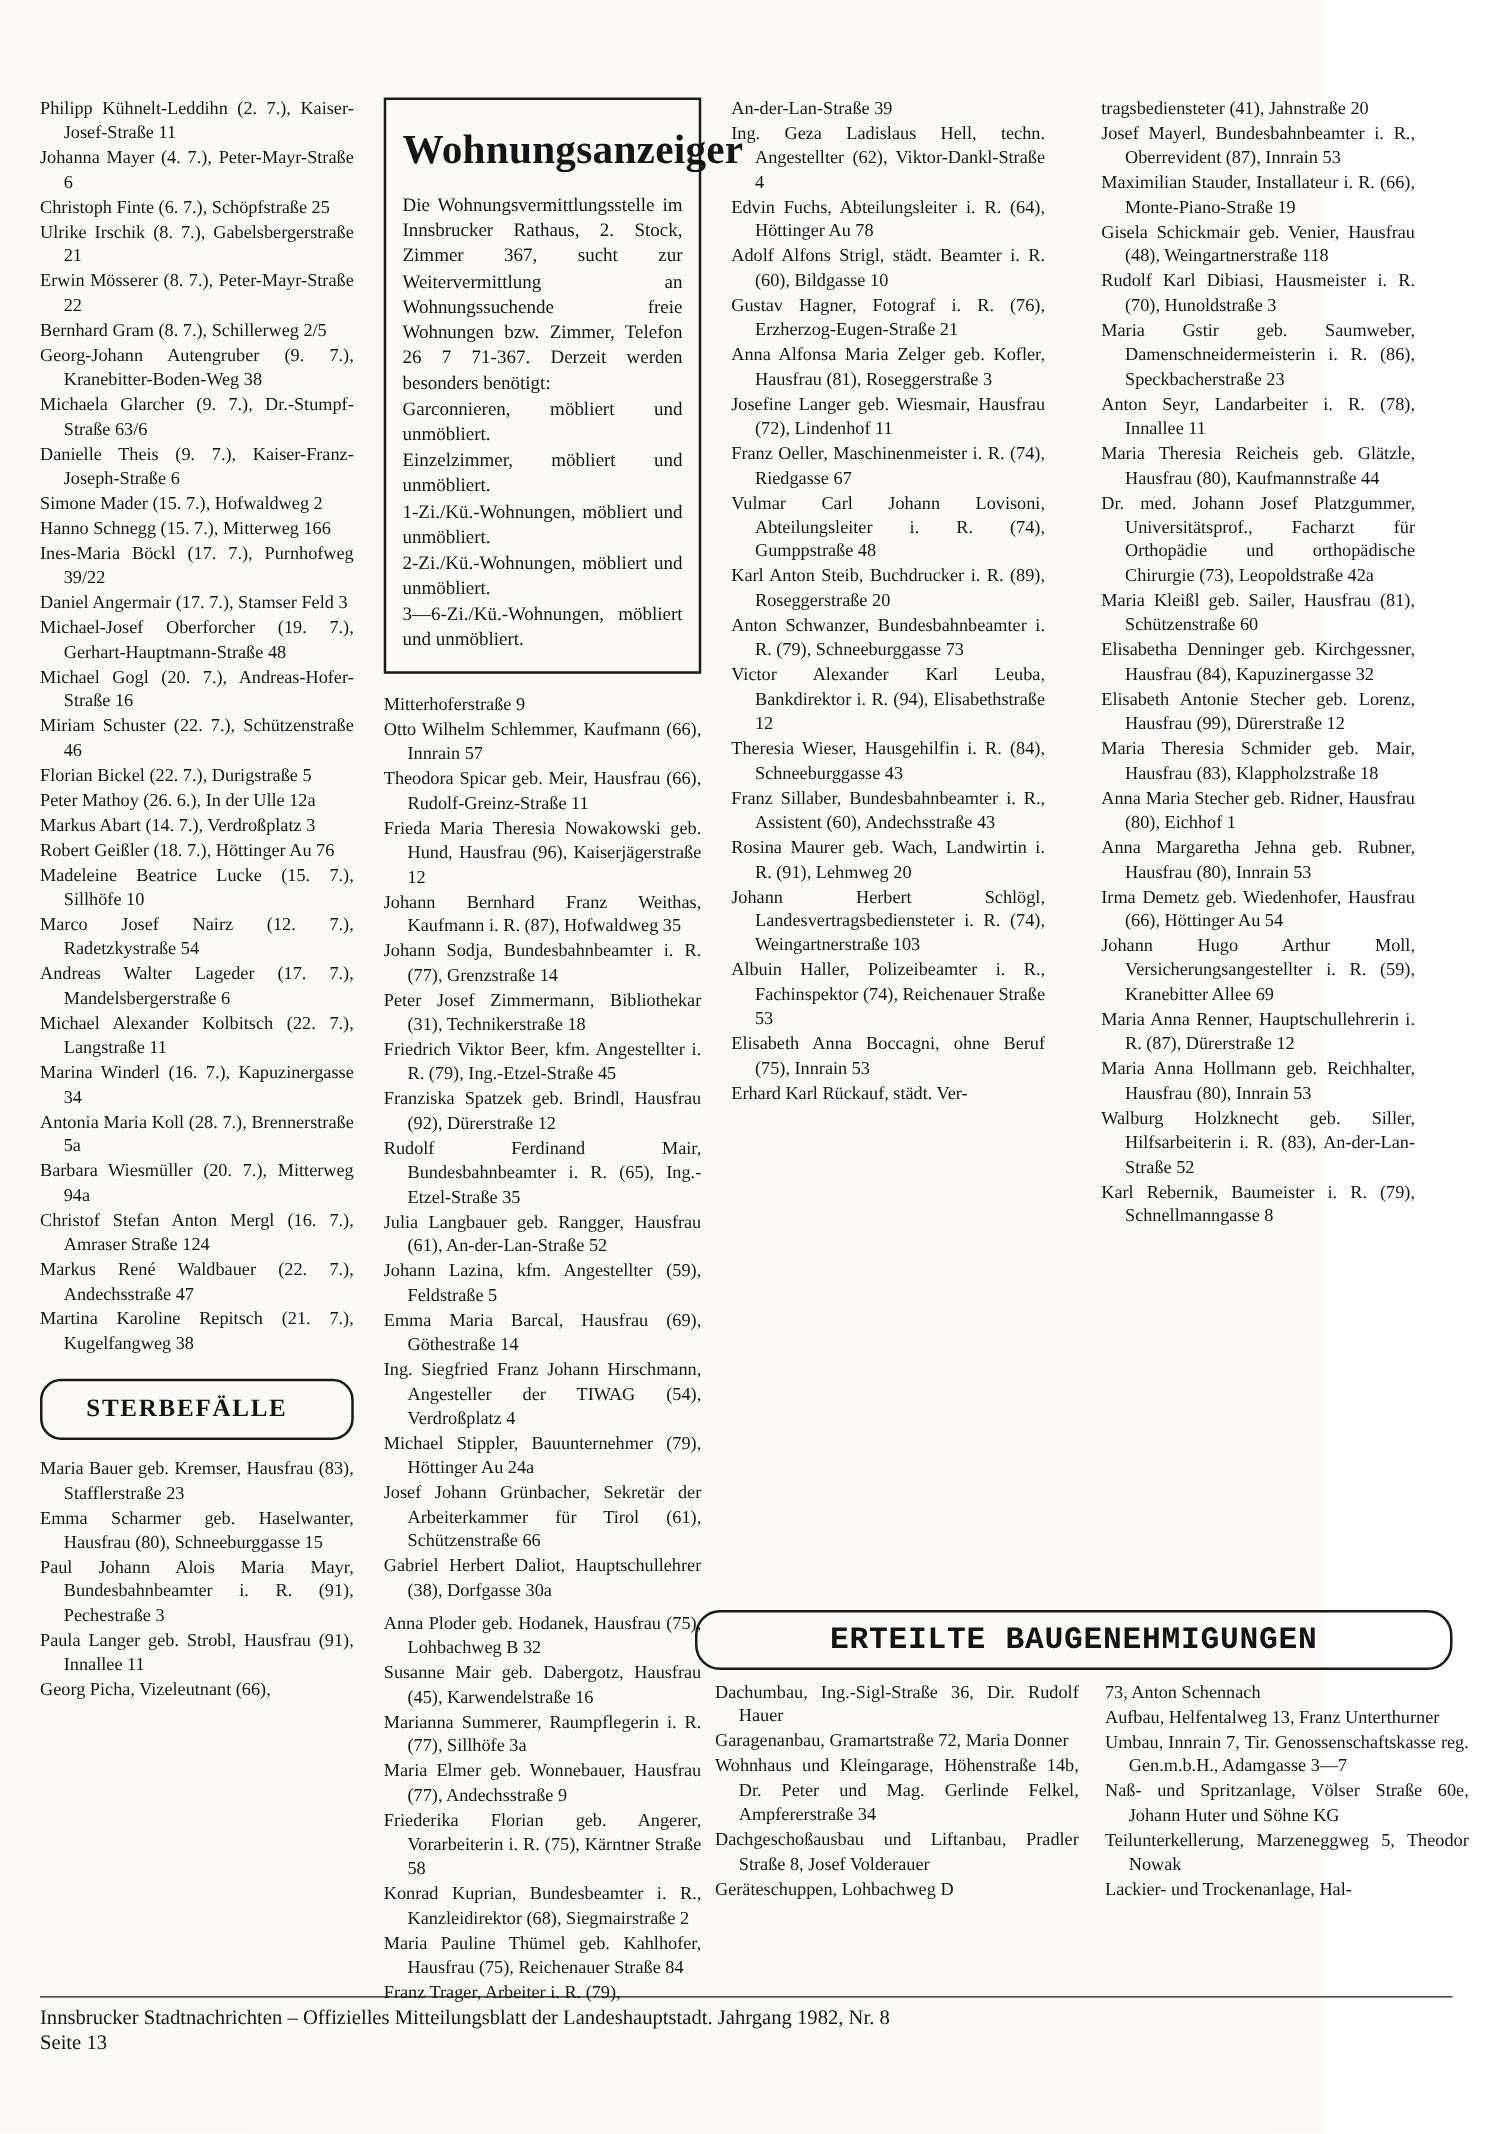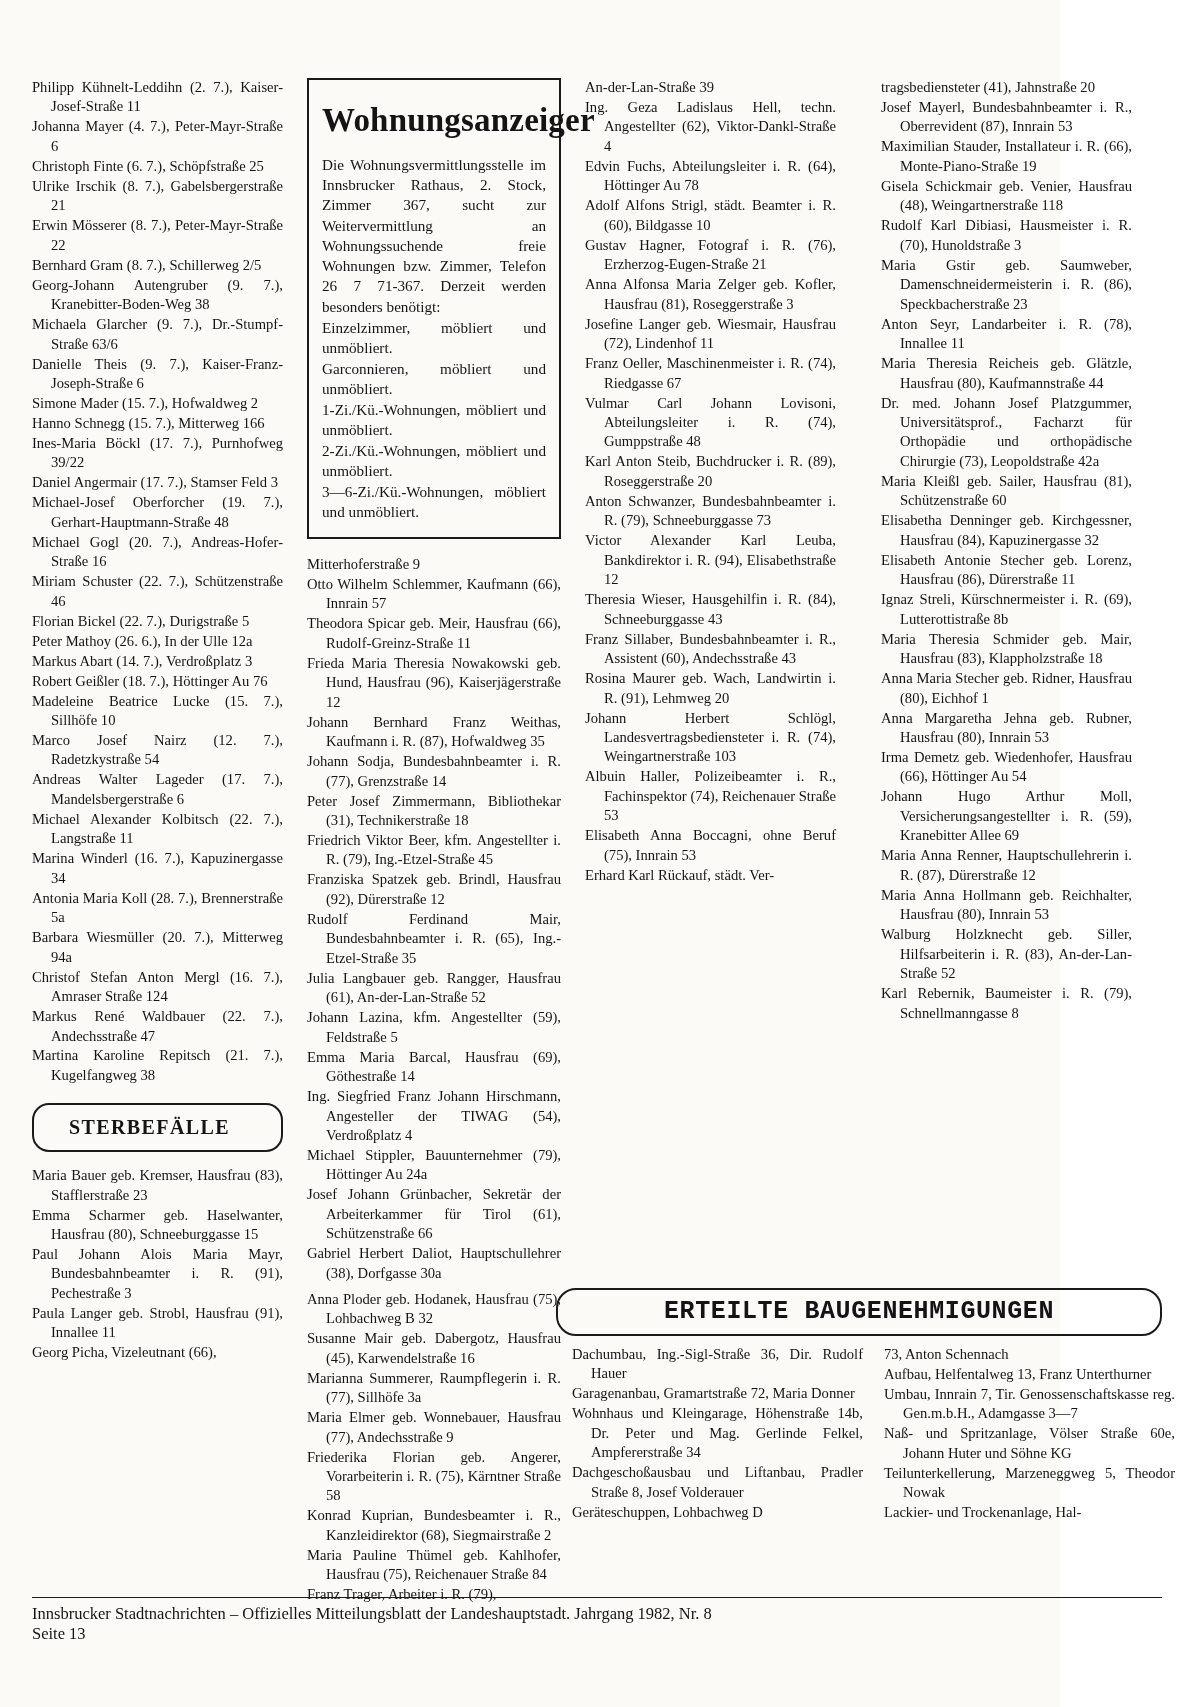--- a/index.html
+++ b/index.html
@@ -181,22 +181,22 @@
           <div class="entry">Paula Langer geb. Strobl, Hausfrau (91), Innallee 11</div>
           <div class="entry">Georg Picha, Vizeleutnant (66),</div>
         </div>
     </div>
 
     <div class="col mid">
       <div class="box-ad">
         <div class="ad-title">Wohnungsanzeiger</div>
         <div class="ad-lead">Die Wohnungsvermittlungsstelle im Innsbrucker Rathaus, 2. Stock, Zimmer 367, sucht zur Weitervermittlung an Wohnungssuchende freie Wohnungen bzw. Zimmer, Telefon 26 7 71-367. Derzeit werden besonders benötigt:</div>
         <div id="ad-lines">
+            <div class="ad-line">Garconnieren, möbliert und unmöbliert.</div>
             <div class="ad-line">Einzelzimmer, möbliert und unmöbliert.</div>
-            <div class="ad-line">Garconnieren, möbliert und unmöbliert.</div>
             <div class="ad-line">1-Zi./Kü.-Wohnungen, möbliert und unmöbliert.</div>
             <div class="ad-line">2-Zi./Kü.-Wohnungen, möbliert und unmöbliert.</div>
             <div class="ad-line">3—6-Zi./Kü.-Wohnungen, möbliert und unmöbliert.</div>
           </div>
       </div>
       <div id="c2-list">
           <div class="entry first">Mitterhoferstraße 9</div>
           <div class="entry">Otto Wilhelm Schlemmer, Kaufmann (66), Innrain 57</div>
           <div class="entry">Theodora Spicar geb. Meir, Hausfrau (66), Rudolf-Greinz-Straße 11</div>
           <div class="entry">Frieda Maria Theresia Nowakowski geb. Hund, Hausfrau (96), Kaiserjägerstraße 12</div>
@@ -257,22 +257,21 @@
           <div class="entry">Josef Mayerl, Bundesbahnbeamter i. R., Oberrevident (87), Innrain 53</div>
           <div class="entry">Maximilian Stauder, Installateur i. R. (66), Monte-Piano-Straße 19</div>
           <div class="entry">Gisela Schickmair geb. Venier, Hausfrau (48), Weingartnerstraße 118</div>
           <div class="entry">Rudolf Karl Dibiasi, Hausmeister i. R. (70), Hunoldstraße 3</div>
           <div class="entry">Maria Gstir geb. Saumweber, Damenschneidermeisterin i. R. (86), Speckbacherstraße 23</div>
           <div class="entry">Anton Seyr, Landarbeiter i. R. (78), Innallee 11</div>
           <div class="entry">Maria Theresia Reicheis geb. Glätzle, Hausfrau (80), Kaufmannstraße 44</div>
           <div class="entry">Dr. med. Johann Josef Platzgummer, Universitätsprof., Facharzt für Orthopädie und orthopädische Chirurgie (73), Leopoldstraße 42a</div>
           <div class="entry">Maria Kleißl geb. Sailer, Hausfrau (81), Schützenstraße 60</div>
           <div class="entry">Elisabetha Denninger geb. Kirchgessner, Hausfrau (84), Kapuzinergasse 32</div>
-          <div class="entry">Elisabeth Antonie Stecher geb. Lorenz, Hausfrau (86), Dürerstraße 11</div>
-          <div class="entry">Ignaz Streli, Kürschnermeister i. R. (69), Lutterottistraße 8b</div>
+          <div class="entry">Elisabeth Antonie Stecher geb. Lorenz, Hausfrau (99), Dürerstraße 12</div>
           <div class="entry">Maria Theresia Schmider geb. Mair, Hausfrau (83), Klappholzstraße 18</div>
           <div class="entry">Anna Maria Stecher geb. Ridner, Hausfrau (80), Eichhof 1</div>
           <div class="entry">Anna Margaretha Jehna geb. Rubner, Hausfrau (80), Innrain 53</div>
           <div class="entry">Irma Demetz geb. Wiedenhofer, Hausfrau (66), Höttinger Au 54</div>
           <div class="entry">Johann Hugo Arthur Moll, Versicherungsangestellter i. R. (59), Kranebitter Allee 69</div>
           <div class="entry">Maria Anna Renner, Hauptschullehrerin i. R. (87), Dürerstraße 12</div>
           <div class="entry">Maria Anna Hollmann geb. Reichhalter, Hausfrau (80), Innrain 53</div>
           <div class="entry">Walburg Holzknecht geb. Siller, Hilfsarbeiterin i. R. (83), An-der-Lan-Straße 52</div>
           <div class="entry">Karl Rebernik, Baumeister i. R. (79), Schnellmanngasse 8</div>
         </div>

